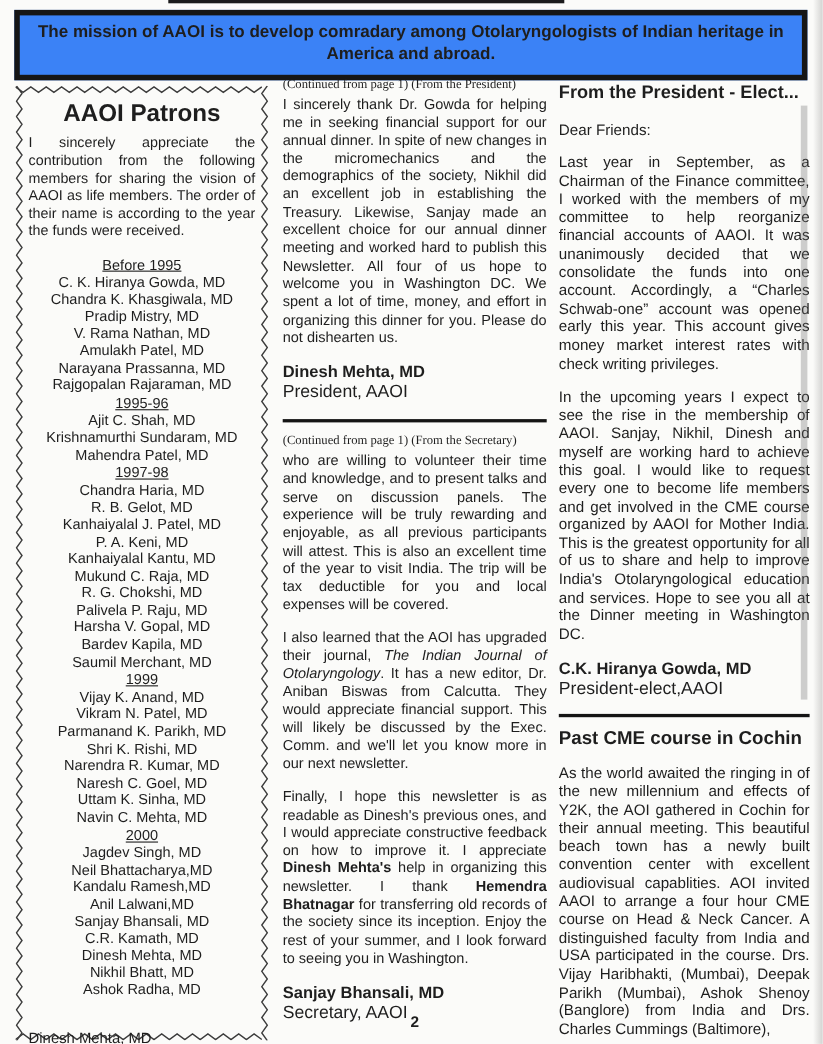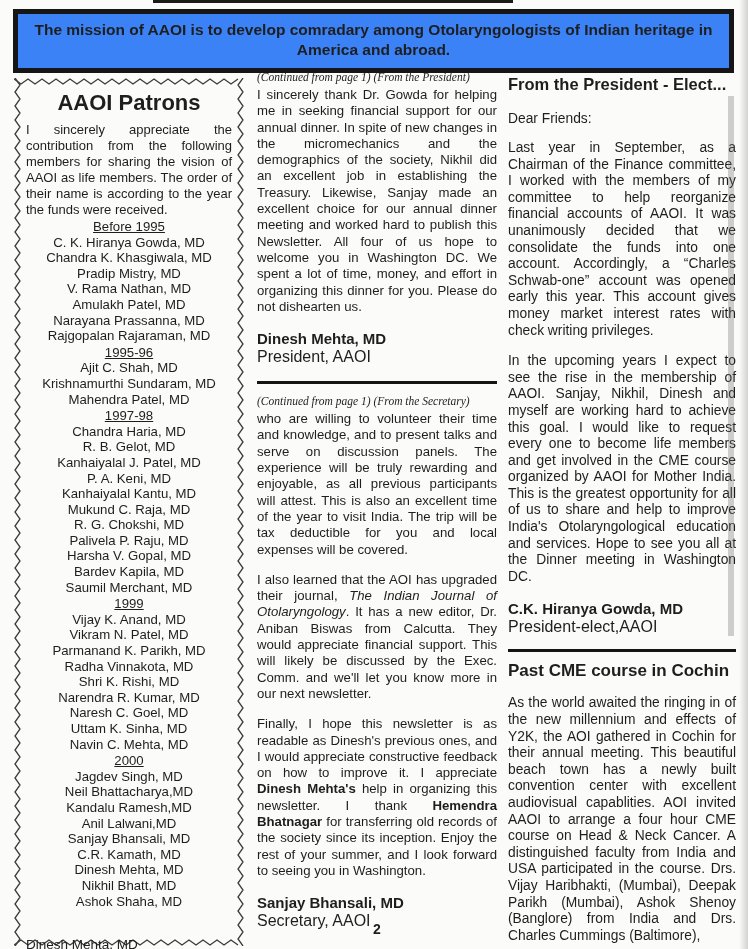--- a/index.html
+++ b/index.html
@@ -11,29 +11,29 @@
             padding:6px 8px 8px; text-align:center; font-weight:bold; font-size:15.5px;
             line-height:20px; background:#3b82f6; }
   .top-mark { position:absolute; left:153px; top:0; width:360px; height:3px; background:#1b1b1b; }
 
   
   .left-box { position:absolute; left:14px; top:78px; width:230px; height:868px; }
   .left-box svg { position:absolute; left:0; top:0; }
   .left-inner { position:absolute; left:9px; top:8px; right:9px; bottom:8px; padding:2px 3px; }
   .patrons-title { text-align:center; font-weight:bold; font-size:22px; margin:2px 0 6px; }
   .patrons-intro { font-size:13px; line-height:16px; text-align:justify; }
-  .patron-groups { margin-top:1px; text-align:center; font-size:13.2px; line-height:15.6px; }
+  .patron-groups { margin-top:15px; text-align:center; font-size:13.2px; line-height:15.6px; }
   .patron-groups .year { text-decoration:underline; margin-top:1px; }
   .patron-sig { margin-top:27px; font-size:13.5px; line-height:17px; text-align:left; }
 
   
   .col-mid { position:absolute; left:257px; top:70px; width:240px; }
   .col-right { position:absolute; left:508px; top:74px; width:228px; }
 
-  .cont-note { font-family:"Liberation Serif", serif; font-style:italic; font-size:11.5px;
+  .cont-note { font-family:"Liberation Serif", serif; font-size:11.5px;
                line-height:14px; margin-bottom:3px; }
   .body-par { font-size:13.2px; line-height:16.3px; text-align:justify; margin:0 0 14px; }
   .col-right .body-par { font-size:13.8px; line-height:16.6px; }
   .sig-name { font-weight:bold; font-size:15px; line-height:19px; margin-top:4px; }
   .sig-role { font-size:16px; line-height:17px; }
   .divider { height:3px; background:#141414; margin:16px 0 10px; }
   .col-right .divider { margin:14px 0 8px; }
   .section-head { font-weight:bold; font-size:16.5px; line-height:21px; margin:0 0 16px; }
   .section-head.centered { text-align:left; font-size:17px; margin:6px 0 14px; }
   .salutation { font-size:13.8px; margin:0 0 14px; }
@@ -92,36 +92,35 @@
           <div class="pname">Mukund C. Raja, MD</div>
           <div class="pname">R. G. Chokshi, MD</div>
           <div class="pname">Palivela P. Raju, MD</div>
           <div class="pname">Harsha V. Gopal, MD</div>
           <div class="pname">Bardev Kapila, MD</div>
           <div class="pname">Saumil Merchant, MD</div>
           <div class="year">1999</div>
           <div class="pname">Vijay K. Anand, MD</div>
           <div class="pname">Vikram N. Patel, MD</div>
           <div class="pname">Parmanand K. Parikh, MD</div>
-          <div class="pname">Radha Vinnakota, MD</div>
           <div class="pname">Shri K. Rishi, MD</div>
           <div class="pname">Narendra R. Kumar, MD</div>
           <div class="pname">Naresh C. Goel, MD</div>
           <div class="pname">Uttam K. Sinha, MD</div>
           <div class="pname">Navin C. Mehta, MD</div>
           <div class="year">2000</div>
           <div class="pname">Jagdev Singh, MD</div>
           <div class="pname">Neil Bhattacharya,MD</div>
           <div class="pname">Kandalu Ramesh,MD</div>
           <div class="pname">Anil Lalwani,MD</div>
           <div class="pname">Sanjay Bhansali, MD</div>
           <div class="pname">C.R. Kamath, MD</div>
           <div class="pname">Dinesh Mehta, MD</div>
           <div class="pname">Nikhil Bhatt, MD</div>
-          <div class="pname">Ashok Shaha, MD</div>
+          <div class="pname">Ashok Radha, MD</div>
         </div>
       <div class="patron-sig">
         <div>Dinesh Mehta, MD</div>
 
       </div>
     </div>
   </div>
 
   <div class="col-mid">
     <div class="cont-note">(Continued from page 1) (From the President)</div>

